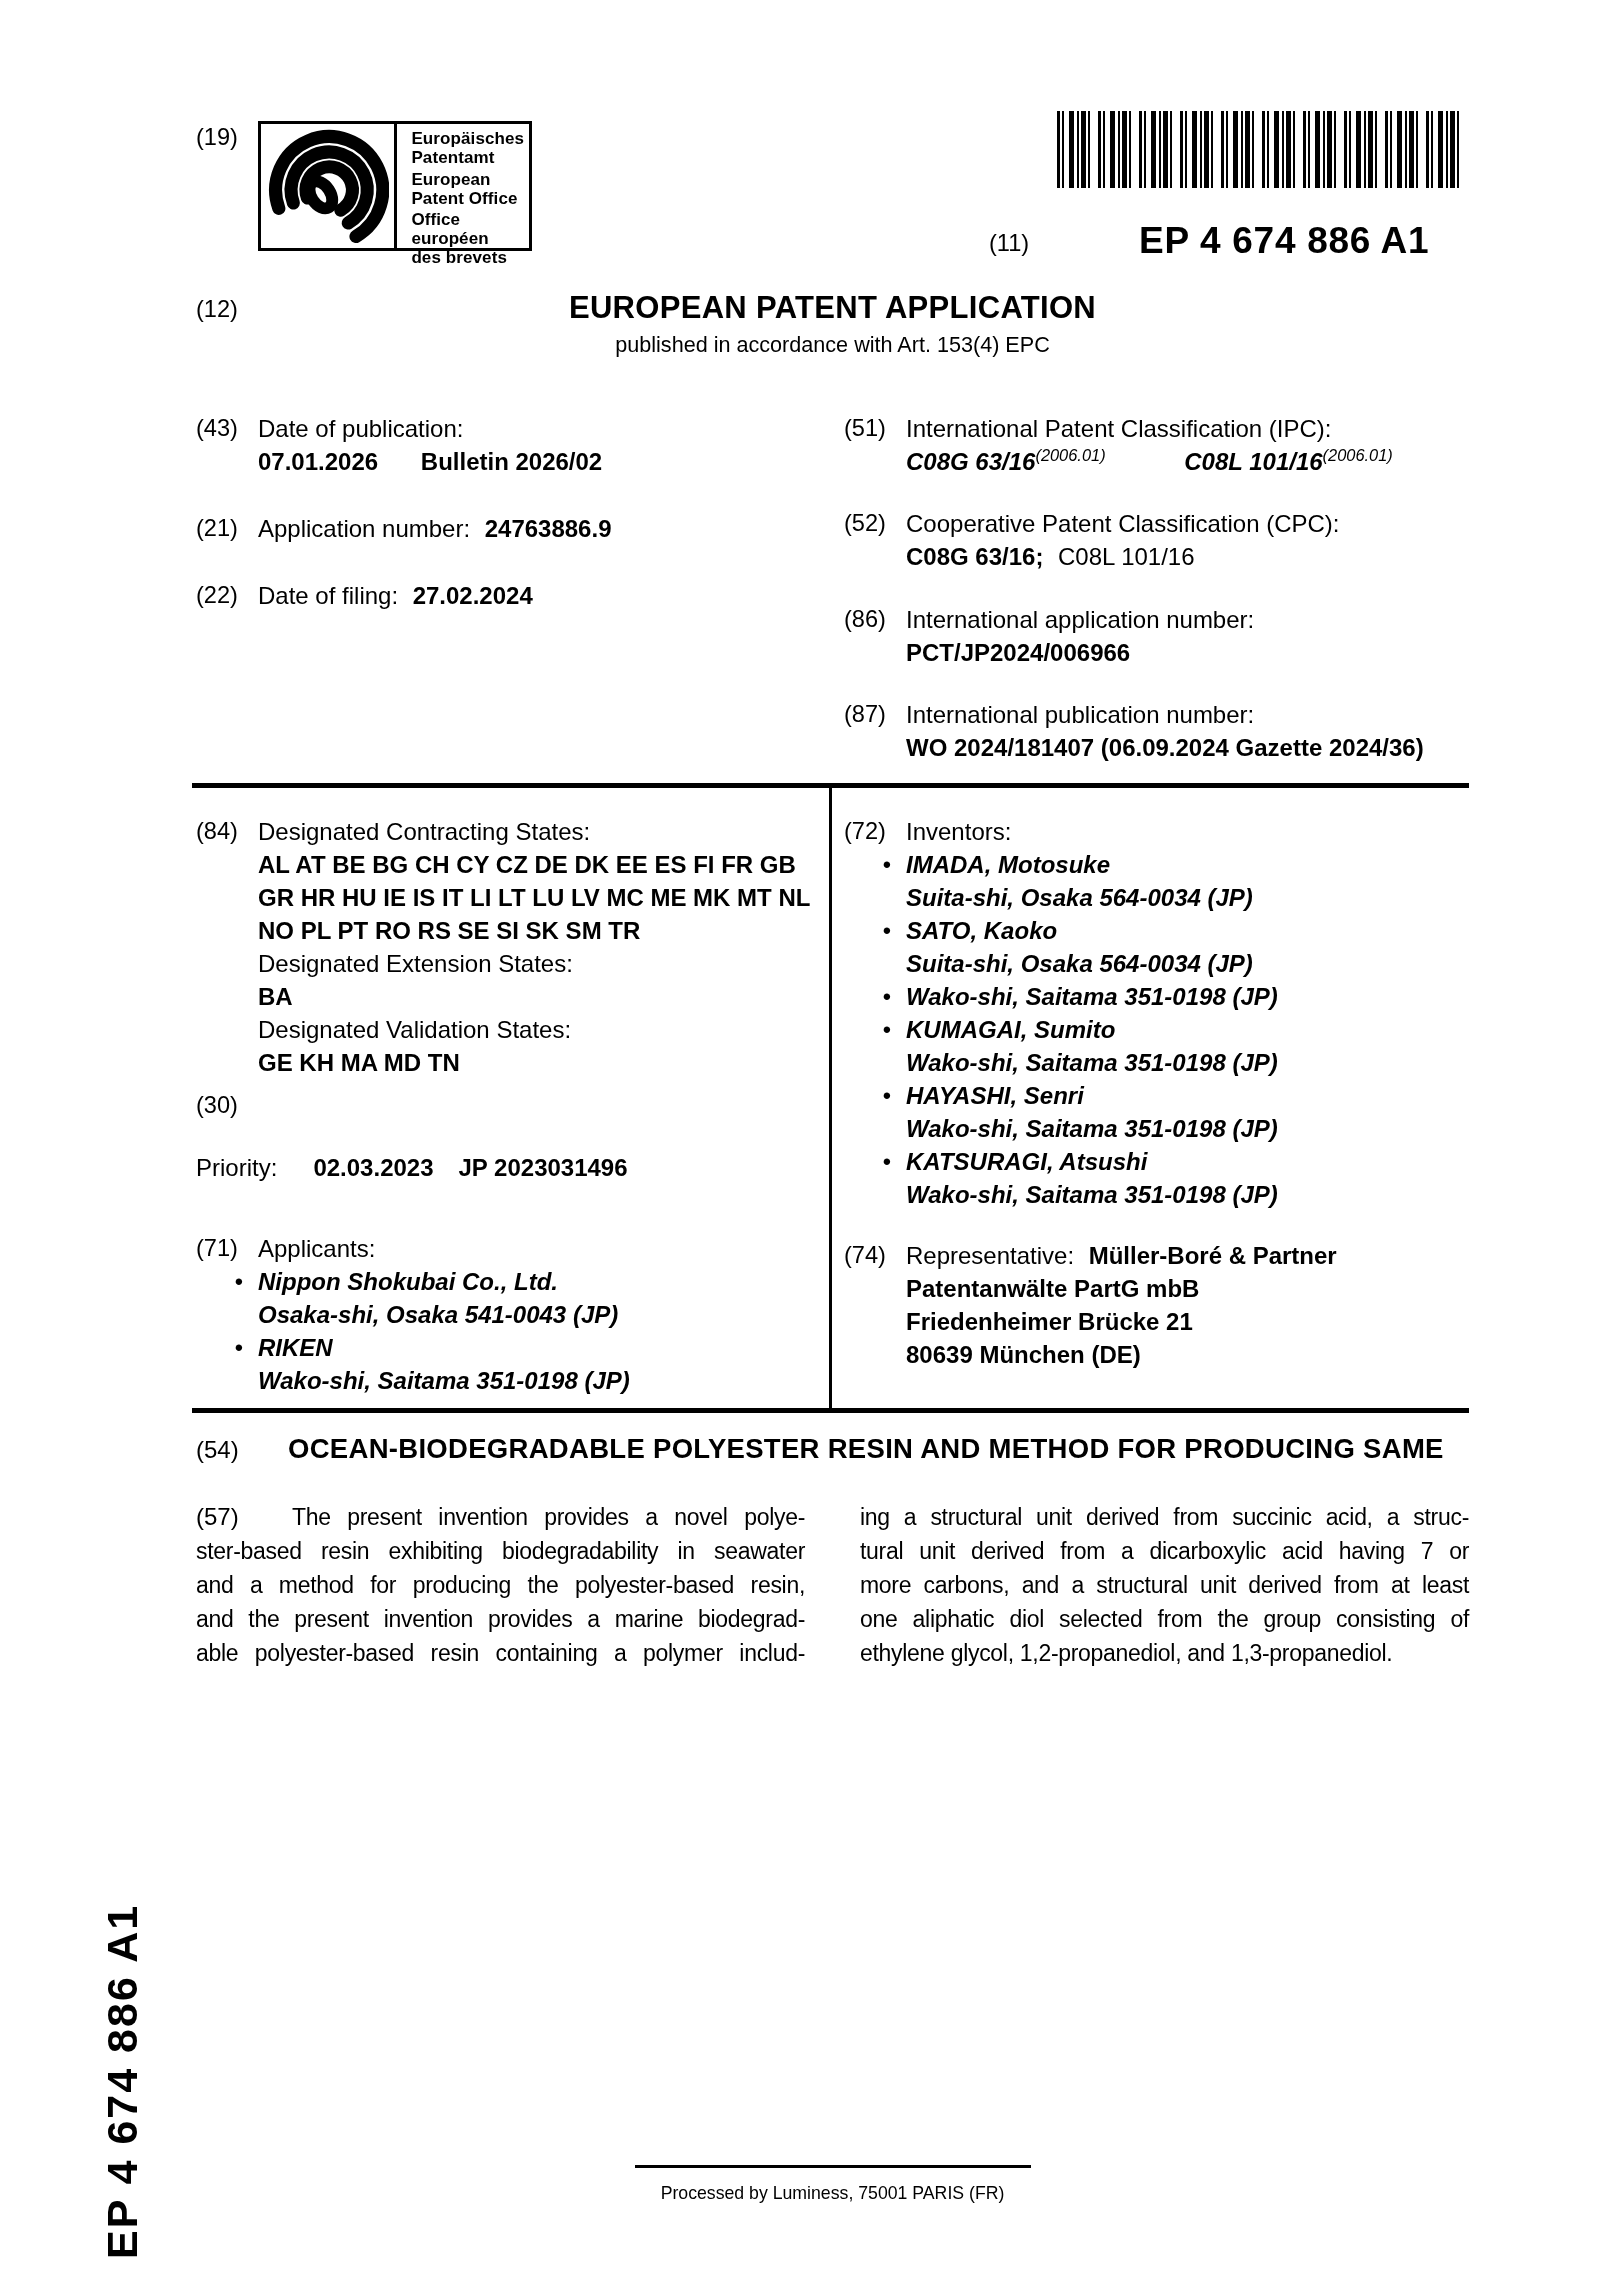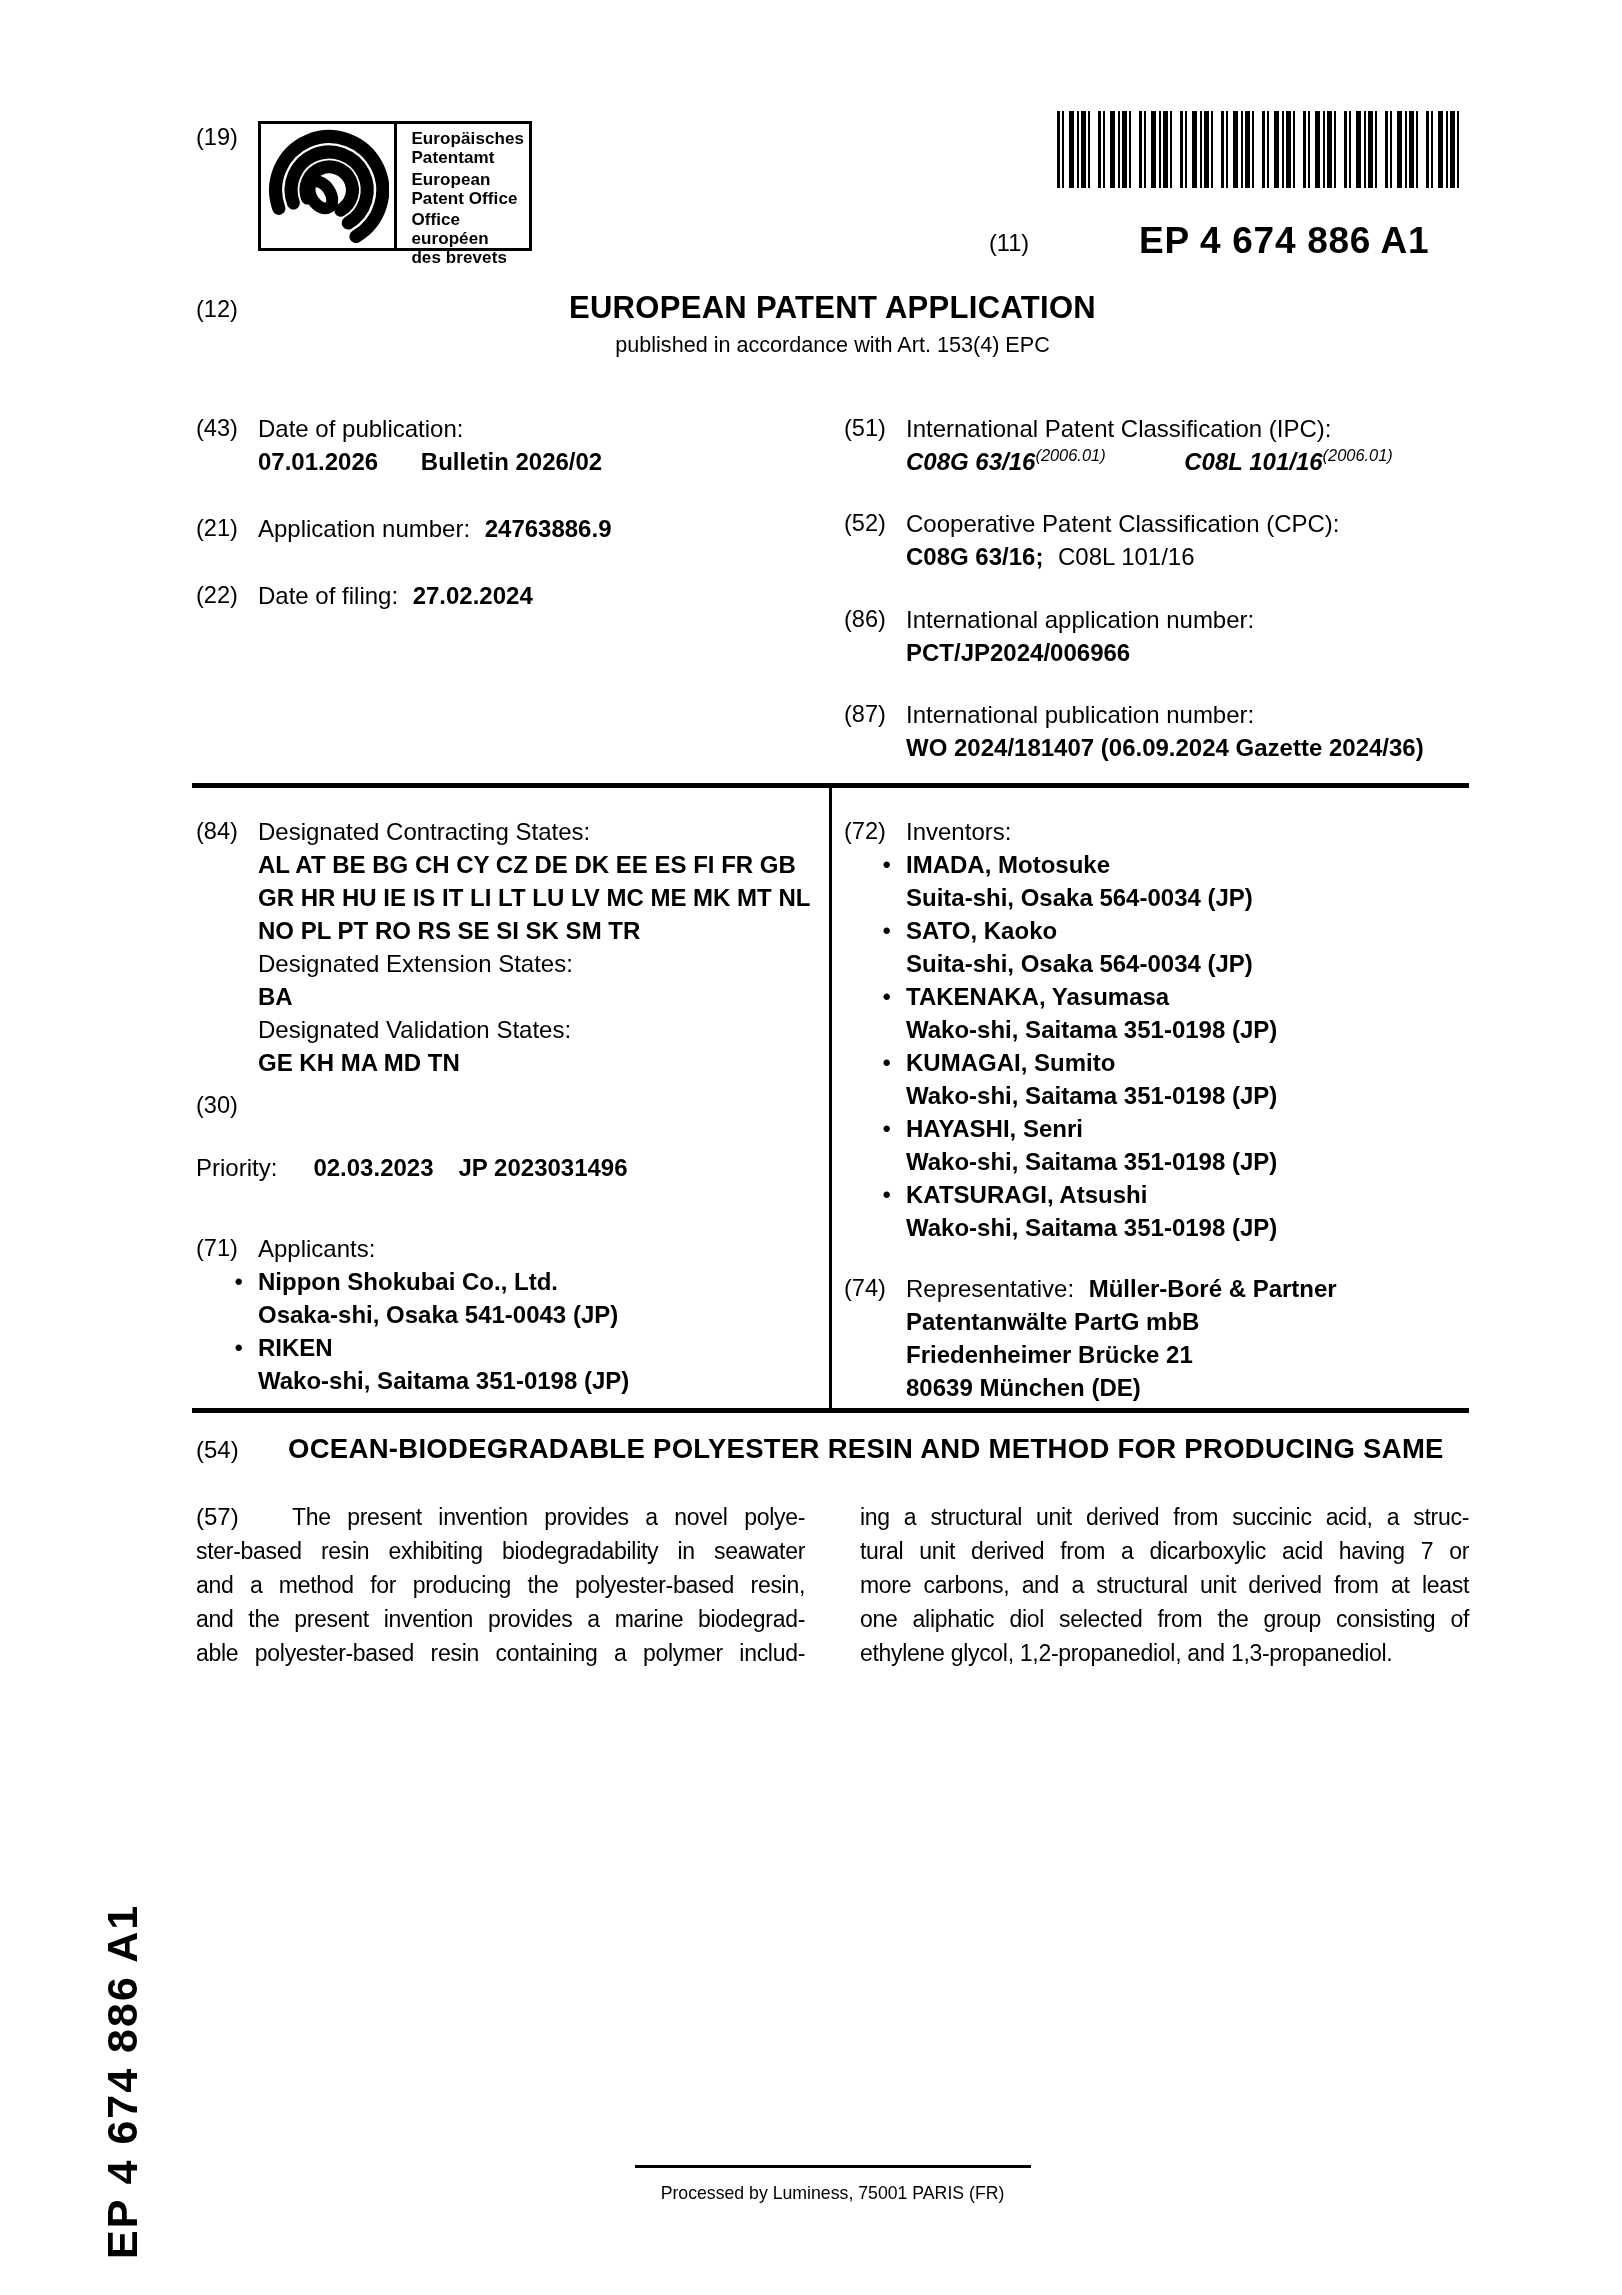--- a/index.html
+++ b/index.html
@@ -45,21 +45,21 @@
   .mb15{margin-bottom:9.8px;}
   .mb73{margin-bottom:48px;flex-direction:column;}
   .mb42{margin-bottom:27.5px;}
   .ml12{margin-left:7.9px;}
   .ml28{margin-left:18.3px;}
   .ml45{margin-left:29.4px;}
   .ml55{margin-left:36px;text-align:center;}
   .ml110{margin-left:72px;}
   .bi{font-weight:bold;font-style:italic;}
   .sup{font-size:16.4px;font-style:italic;vertical-align:super;line-height:0;}
-  .bullet-item{position:relative;}
+  .bullet-item{position:relative;font-style:italic;}
   .bullet-item::before{content:"\2022";position:absolute;left:-23.6px;top:0;font-size:24px;line-height:33px;}
 
   .rule{left:192px;width:1277px;height:4.6px;background:#000;}
   .vdivider{left:829px;top:788px;width:3.3px;height:620px;background:#000;}
 
   
   .t54{left:196px;top:1433px;width:1273px;display:flex;}
   .t54 .lab{flex:0 0 92px;font-size:24px;padding-top:3.3px;}
   .t54 .txt{font-size:27.5px;font-weight:bold;letter-spacing:0.3px;white-space:nowrap;}
   .abstract{left:196px;top:1500px;width:1273px;}
@@ -247,21 +247,20 @@
         <div>Inventors:</div>
         <div class="bullet-item">
           <div class="b">IMADA, Motosuke</div>
           <div class="b">Suita-shi, Osaka 564-0034 (JP)</div>
         </div>
         <div class="bullet-item">
           <div class="b">SATO, Kaoko</div>
           <div class="b">Suita-shi, Osaka 564-0034 (JP)</div>
         </div>
         <div class="bullet-item">
-          <div class="b">TAKENAKA, Yasumasa</div>
           <div class="b">Wako-shi, Saitama 351-0198 (JP)</div>
         </div>
         <div class="bullet-item">
           <div class="b">KUMAGAI, Sumito</div>
           <div class="b">Wako-shi, Saitama 351-0198 (JP)</div>
         </div>
         <div class="bullet-item">
           <div class="b">HAYASHI, Senri</div>
           <div class="b">Wako-shi, Saitama 351-0198 (JP)</div>
         </div>

